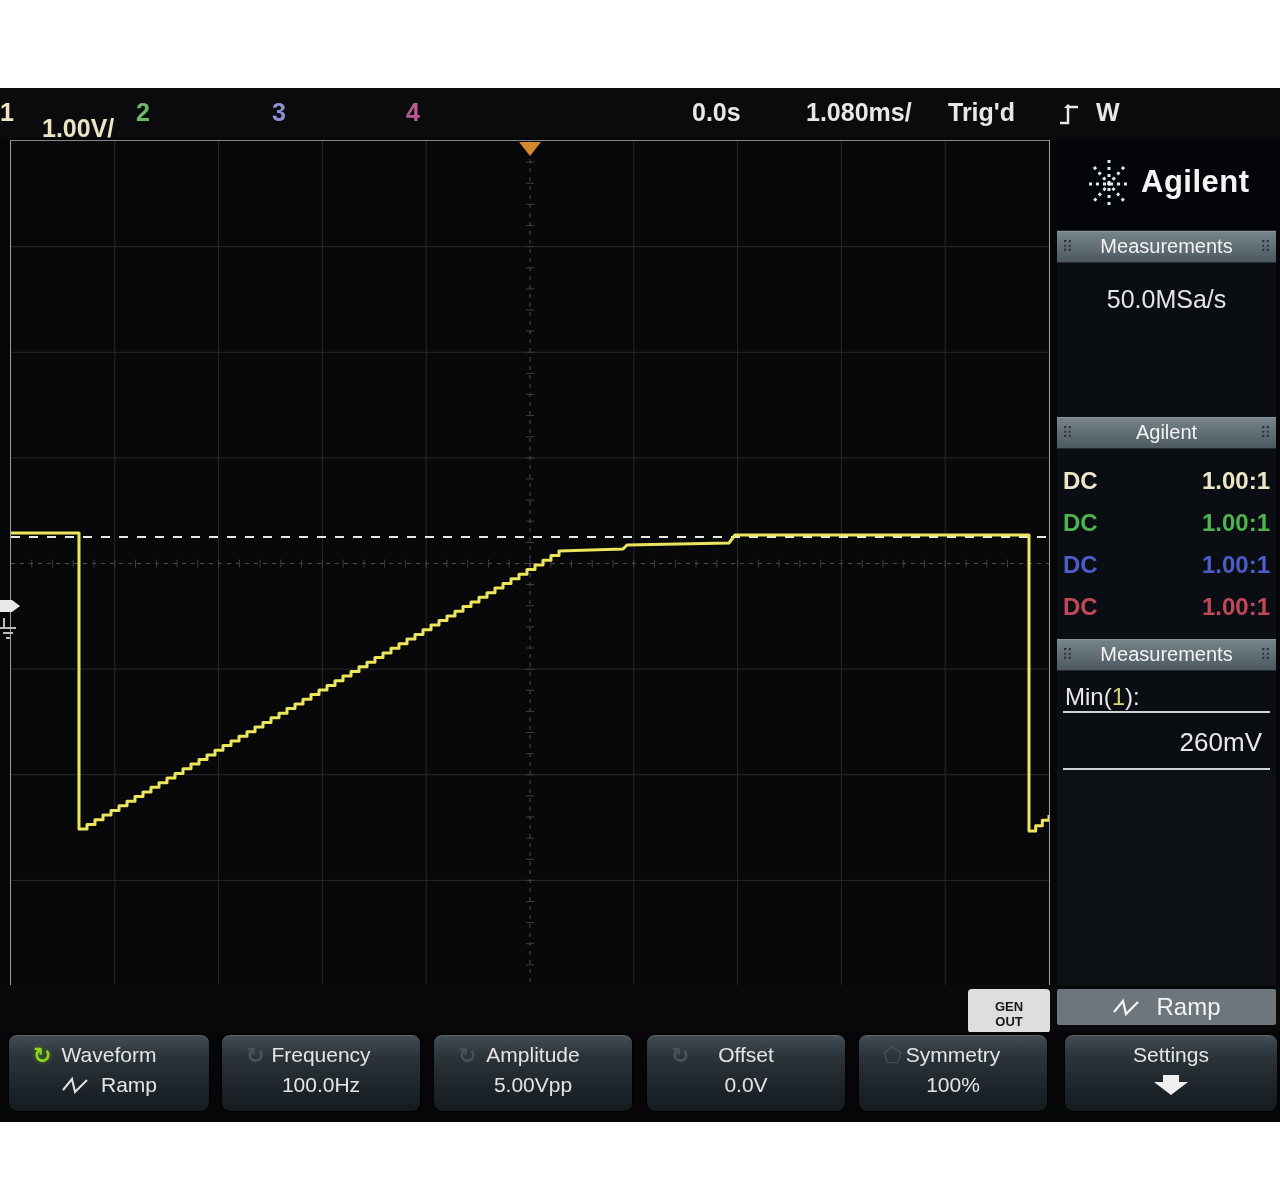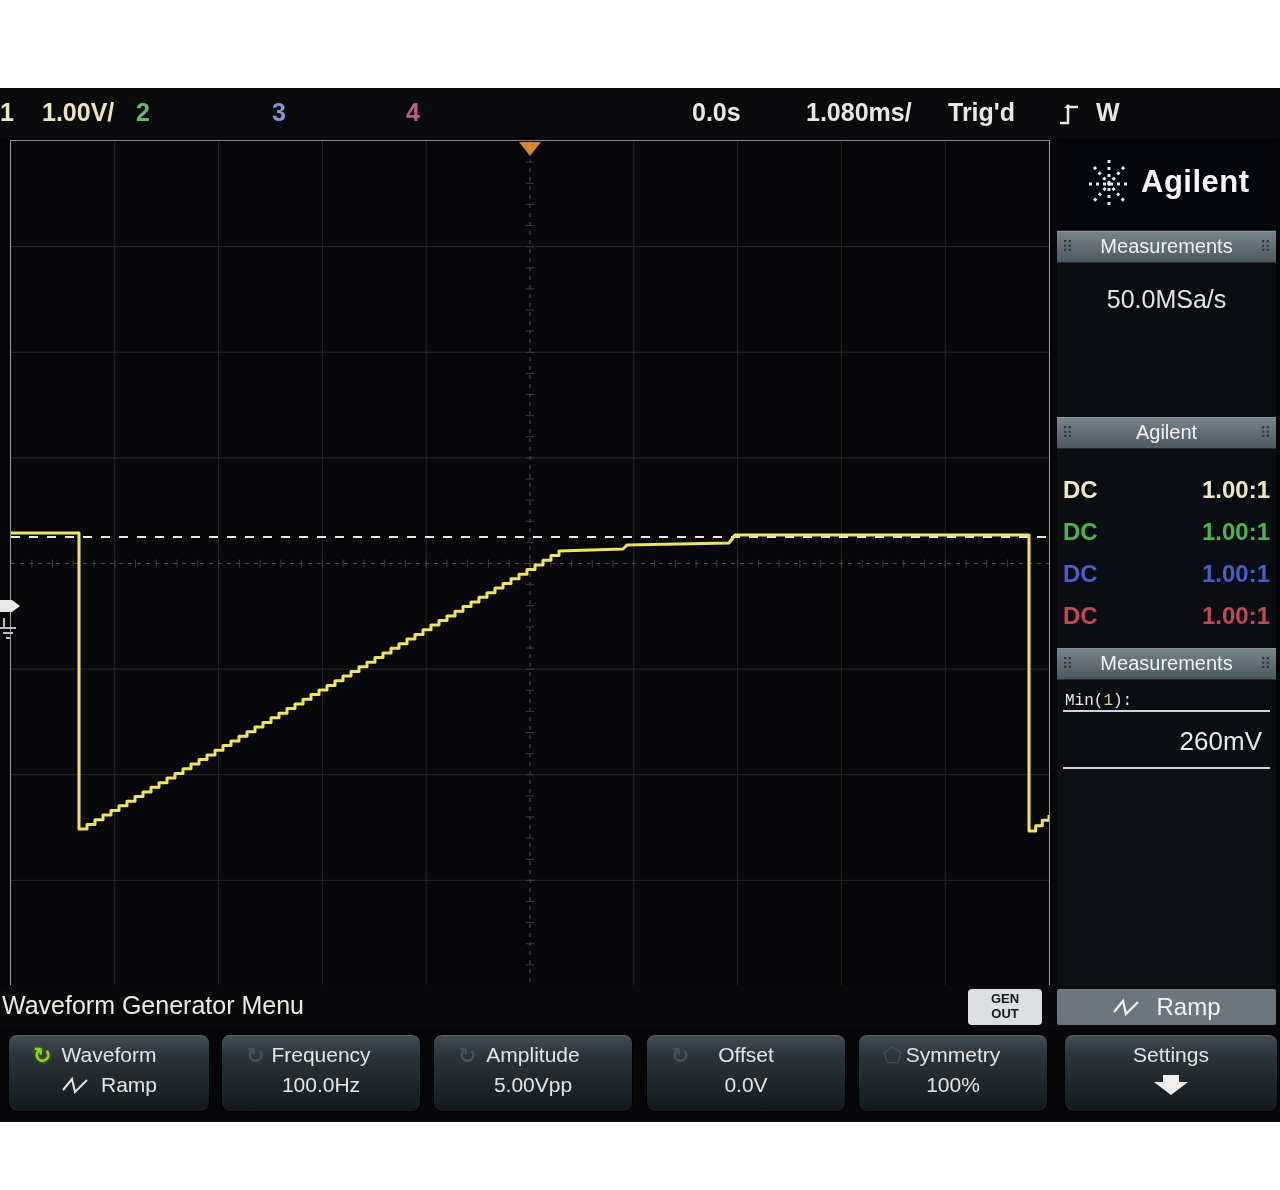--- a/index.html
+++ b/index.html
@@ -24,33 +24,33 @@
   .sb-section-header{position:relative;height:30px;background:linear-gradient(#77838a,#4d5960);
       color:#f2f2f2;font-size:20px;text-align:center;line-height:29px;
       border-top:1px solid #8b969c;border-bottom:1px solid #252c30;}
   .grip{position:absolute;top:4px;font-size:15px;color:#2c363c;line-height:22px;}
   .grip.left{left:5px;} .grip.right{right:5px;}
   #logo-box{height:90px;background:#04050a;position:relative;border-bottom:1px solid #20262a;text-align:center;}
   #logo-text{position:absolute;left:84px;top:24px;font-size:31px;font-weight:bold;color:#f4f4f4;letter-spacing:0.5px;}
   #logo-star{position:absolute;left:28px;top:16px;}
   .acq-line{color:#e4e4e4;font-size:25px;text-align:center;}
   #acq-body{height:140px;background:#0a0e12;padding-top:14px;}
-  #ch-body{height:178px;background:#0a0e12;padding:21px 6px 0 6px;}
+  #ch-body{height:178px;background:#0a0e12;padding:12px 6px 0 6px;}
   .ch-row{display:flex;justify-content:space-between;font-size:24px;font-weight:bold;height:42px;line-height:40px;}
   #meas-body{height:auto;background:#0a0e12;padding:4px 4px 0 4px;color:#e8e8e8;}
-  .meas-label{font-size:16px;padding-left:4px;padding-top:8px;font-family:Liberation Mono, monospace;}
+  .meas-label{font-size:24px;padding-left:4px;padding-top:8px;}
   .meas-chan{color:#ddd27a;}
   .meas-value{font-size:26px;text-align:right;padding:14px 10px 10px 0;}
   .meas-sep{border:none;border-top:2px solid #cfd4d6;margin:0 2px;}
 
   
   #genrow{position:absolute;left:0;top:897px;width:1280px;height:46px;background:#0a0a0c;}
   #wgm-title{position:absolute;left:2px;top:6px;color:#eceae4;font-size:25px;}
-  #genout-btn{position:absolute;left:968px;top:4px;width:74px;height:34px;background:#dcdee0;border-radius:4px;
-      color:#16181a;font-size:13px;font-weight:bold;text-align:center;line-height:15px;padding-top:2px;}
+  #genout-btn{position:absolute;left:968px;top:4px;width:82px;height:34px;background:#dcdee0;border-radius:4px;
+      color:#16181a;font-size:13px;font-weight:bold;text-align:center;line-height:15px;padding-top:10px;}
   #ramp-indicator{position:absolute;left:1057px;top:4px;width:219px;height:36px;background:#6c767c;
       color:#f4f4f4;font-size:24px;display:flex;align-items:center;justify-content:center;gap:10px;
       border-radius:2px;}
 
   #softkeys{position:absolute;left:0;top:944px;width:1280px;height:90px;background:#060608;}
   .softkey{position:absolute;top:2px;height:76px;border-radius:9px;
       background:linear-gradient(#434d55 0%,#2b343a 28%,#141a1e 100%);
       border:1px solid #000;box-shadow:inset 0 1px 0 #5a656d;color:#e4e4e4;text-align:center;}
   .sk-line1{margin-top:8px;font-size:21px;position:relative;}
   .sk-line2{margin-top:6px;font-size:21px;display:flex;align-items:center;justify-content:center;gap:8px;}
@@ -61,21 +61,21 @@
   .ramp-glyph{display:inline-block;}
 </style>
 </head>
 <body>
 
 <div id="stage">
   <div id="screen">
 
     <div id="statusbar">
       <span class="sb-item" style="left: 0px; color: rgb(234, 228, 194);">1</span>
-      <span class="sb-item" style="left: 42px; color: rgb(234, 228, 194);">1.00V/</span>
+      <span class="sb-item" style="left: 42px; color: rgb(234, 228, 194); margin-top: 16px;">1.00V/</span>
       <span class="sb-item" style="left: 136px; color: rgb(108, 184, 108);">2</span>
       <span class="sb-item" style="left: 272px; color: rgb(138, 147, 208);">3</span>
       <span class="sb-item" style="left: 406px; color: rgb(187, 91, 146);">4</span>
       <span class="sb-item" style="left:692px">0.0s</span>
       <span class="sb-item" style="left:806px">1.080ms/</span>
       <span class="sb-item" style="left:948px">Trig'd</span>
       <svg class="sb-item" style="left:1058px;top:12px" width="24" height="26">
         <path d="M2,23 H10 V7 H20" stroke="#e8e8e8" stroke-width="2.5" fill="none"></path>
         <path d="M10,10 L6,14 H14 Z" fill="#e8e8e8" transform="translate(0,-6)"></path>
       </svg>
@@ -254,21 +254,20 @@
         <div class="meas-label">
           <span>Min(</span><span class="meas-chan">1</span><span>):</span>
         </div>
         <hr class="meas-sep">
         <div class="meas-value">260mV</div>
         <hr class="meas-sep">
       </div>
     </div>
 
     <div id="genrow">
-      <div id="wgm-title">Waveform Generator Menu</div>
       <div id="genout-btn">
         <div>GEN</div>
         <div>OUT</div>
       </div>
       <div id="ramp-indicator">
         <svg class="ramp-glyph" width="34" height="20">
           <path d="M2,15 L11,4 L14,17 L26,5" stroke="#f4f4f4" stroke-width="2.2" fill="none"></path>
         </svg>
         <span>Ramp</span>
       </div>

